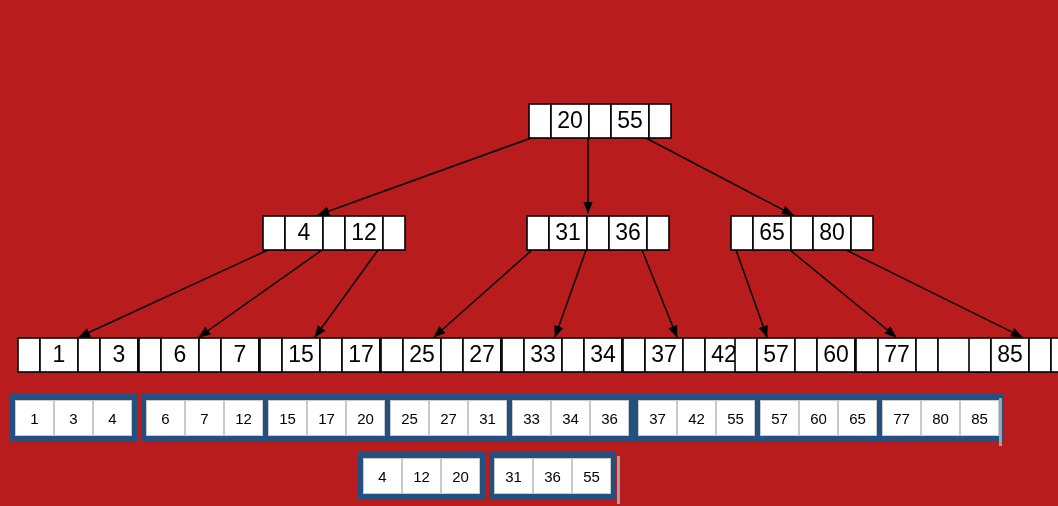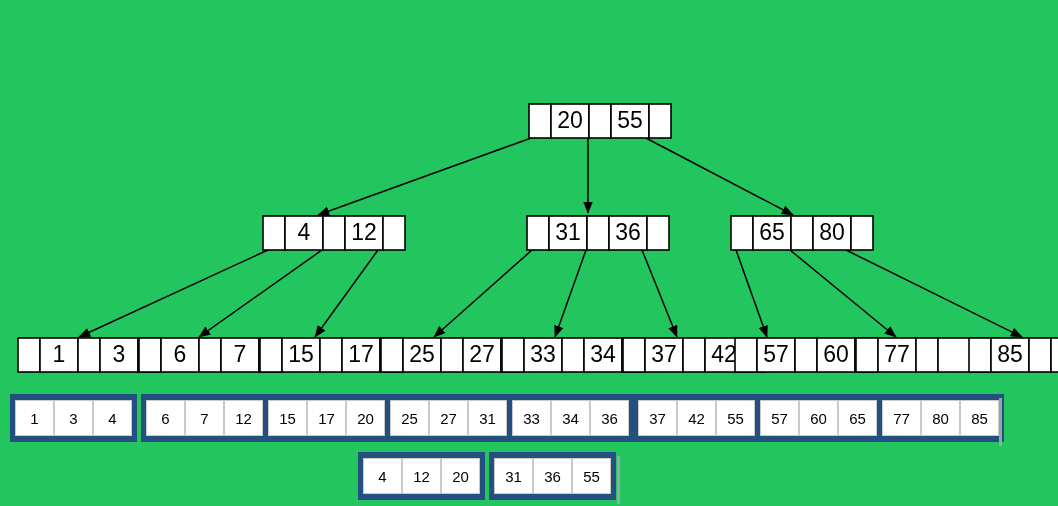--- a/index.html
+++ b/index.html
@@ -7,21 +7,21 @@
     padding: 0;
     background: #ffffff;
   }
   body {
     font-family: "Liberation Sans", sans-serif;
   }
   #stage {
     position: relative;
     width: 1058px;
     height: 506px;
-    background: #22c55e;
+    background: #b91c1c;
     overflow: hidden;
     text-decoration: underline;
   }
   #tree-svg {
     position: absolute;
     left: 0;
     top: 0;
     width: 1058px;
     height: 506px;
   }

